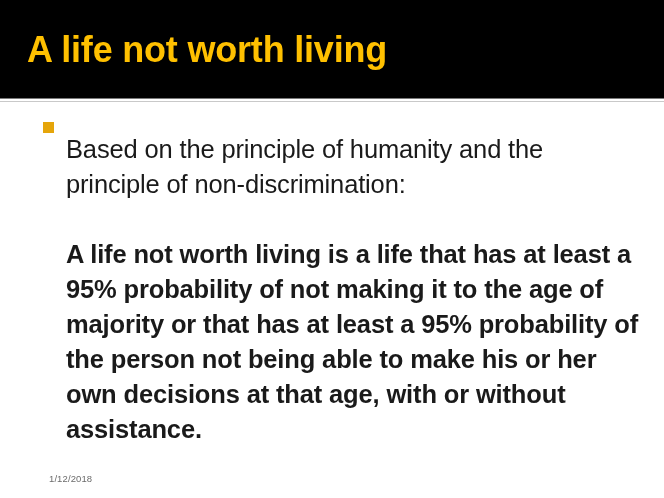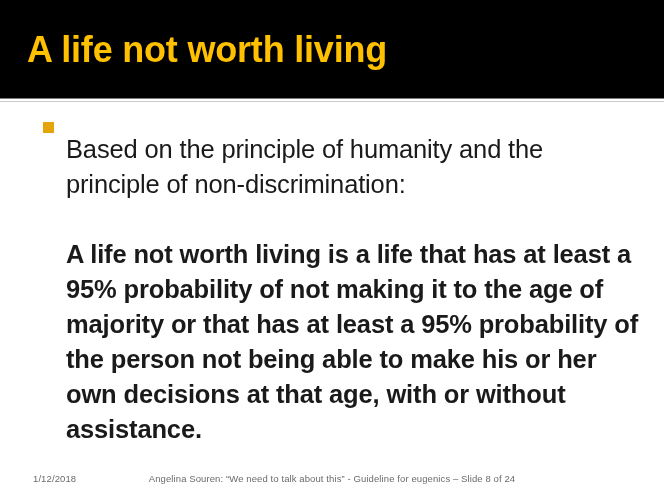--- a/index.html
+++ b/index.html
@@ -111,21 +111,21 @@
     left: 0;
     top: 470px;
     width: 664px;
     height: 24px;
     font-size: 9.5px;
     color: #6b6b6b;
     letter-spacing: 0.1px;
   }
   .footer-date {
     position: absolute;
-    left: 33px;
+    left: 49px;
     top: 3px;
     white-space: nowrap;
   }
   .footer-center {
     position: absolute;
     left: 0;
     top: 3px;
     width: 664px;
     text-align: center;
     white-space: nowrap;
@@ -148,16 +148,15 @@
       <span class="bullet-marker"></span>
       <p class="para para-first">Based on the principle of humanity and the principle of non-discrimination:</p>
     </div>
 
     <p class="para para-second">A life not worth living is a life that has at least a 95% probability of not making it to the age of majority or that has at least a 95% probability of the person not being able to make his or her own decisions at that age, with or without assistance.</p>
 
   </div>
 
   <div class="footer">
     <span class="footer-date">1/12/2018</span>
-    <span class="footer-center">Angelina Souren: “We need to talk about this” - Guideline for eugenics – Slide 8 of 24</span>
   </div>
 
 </div>
 
 </body></html>

